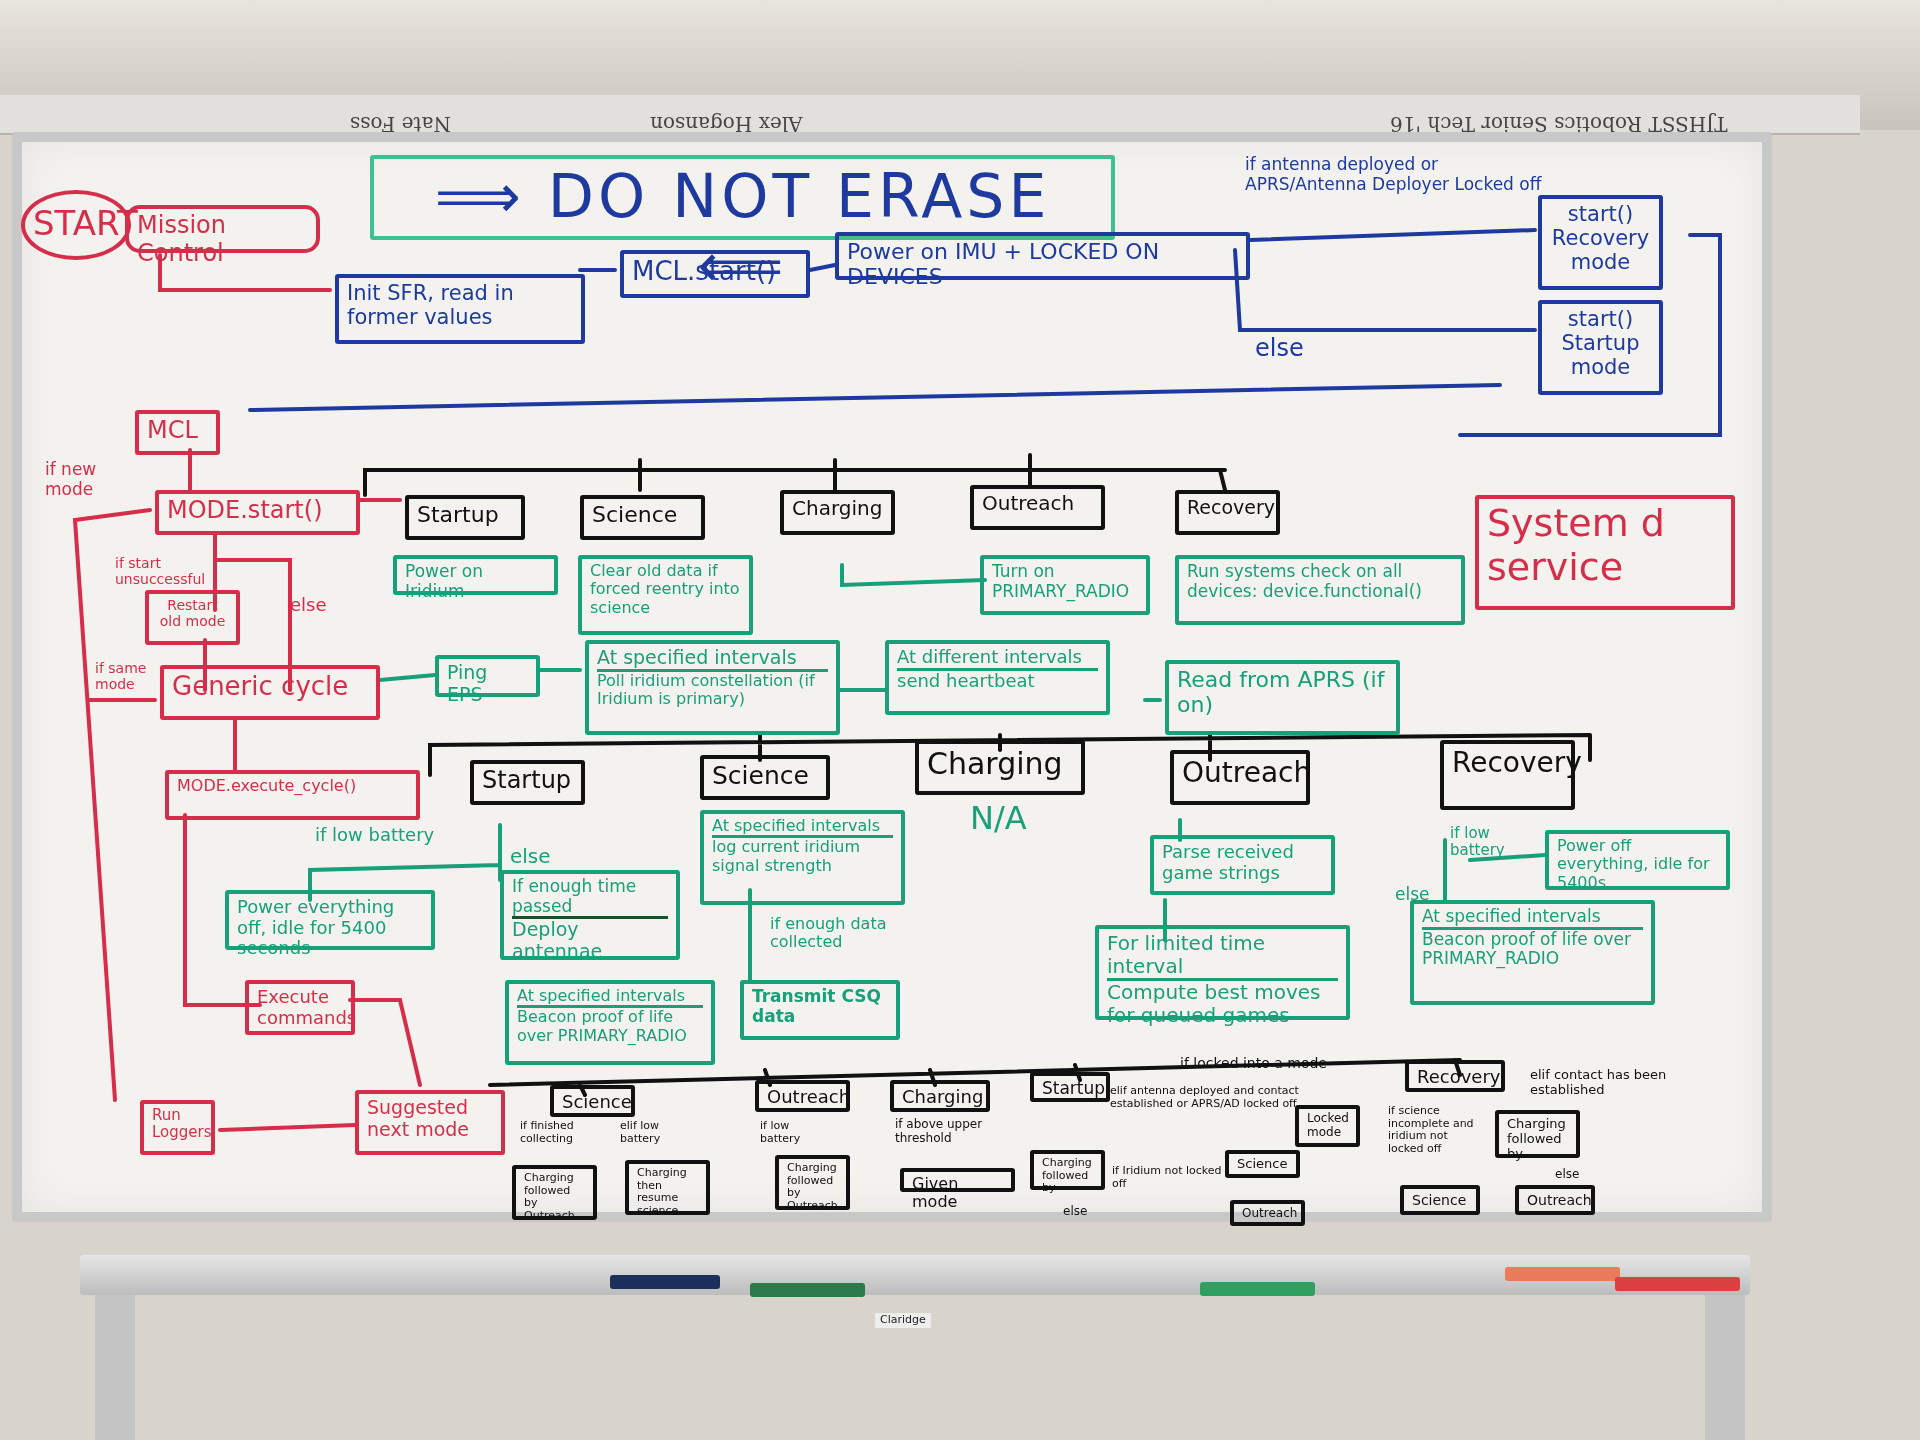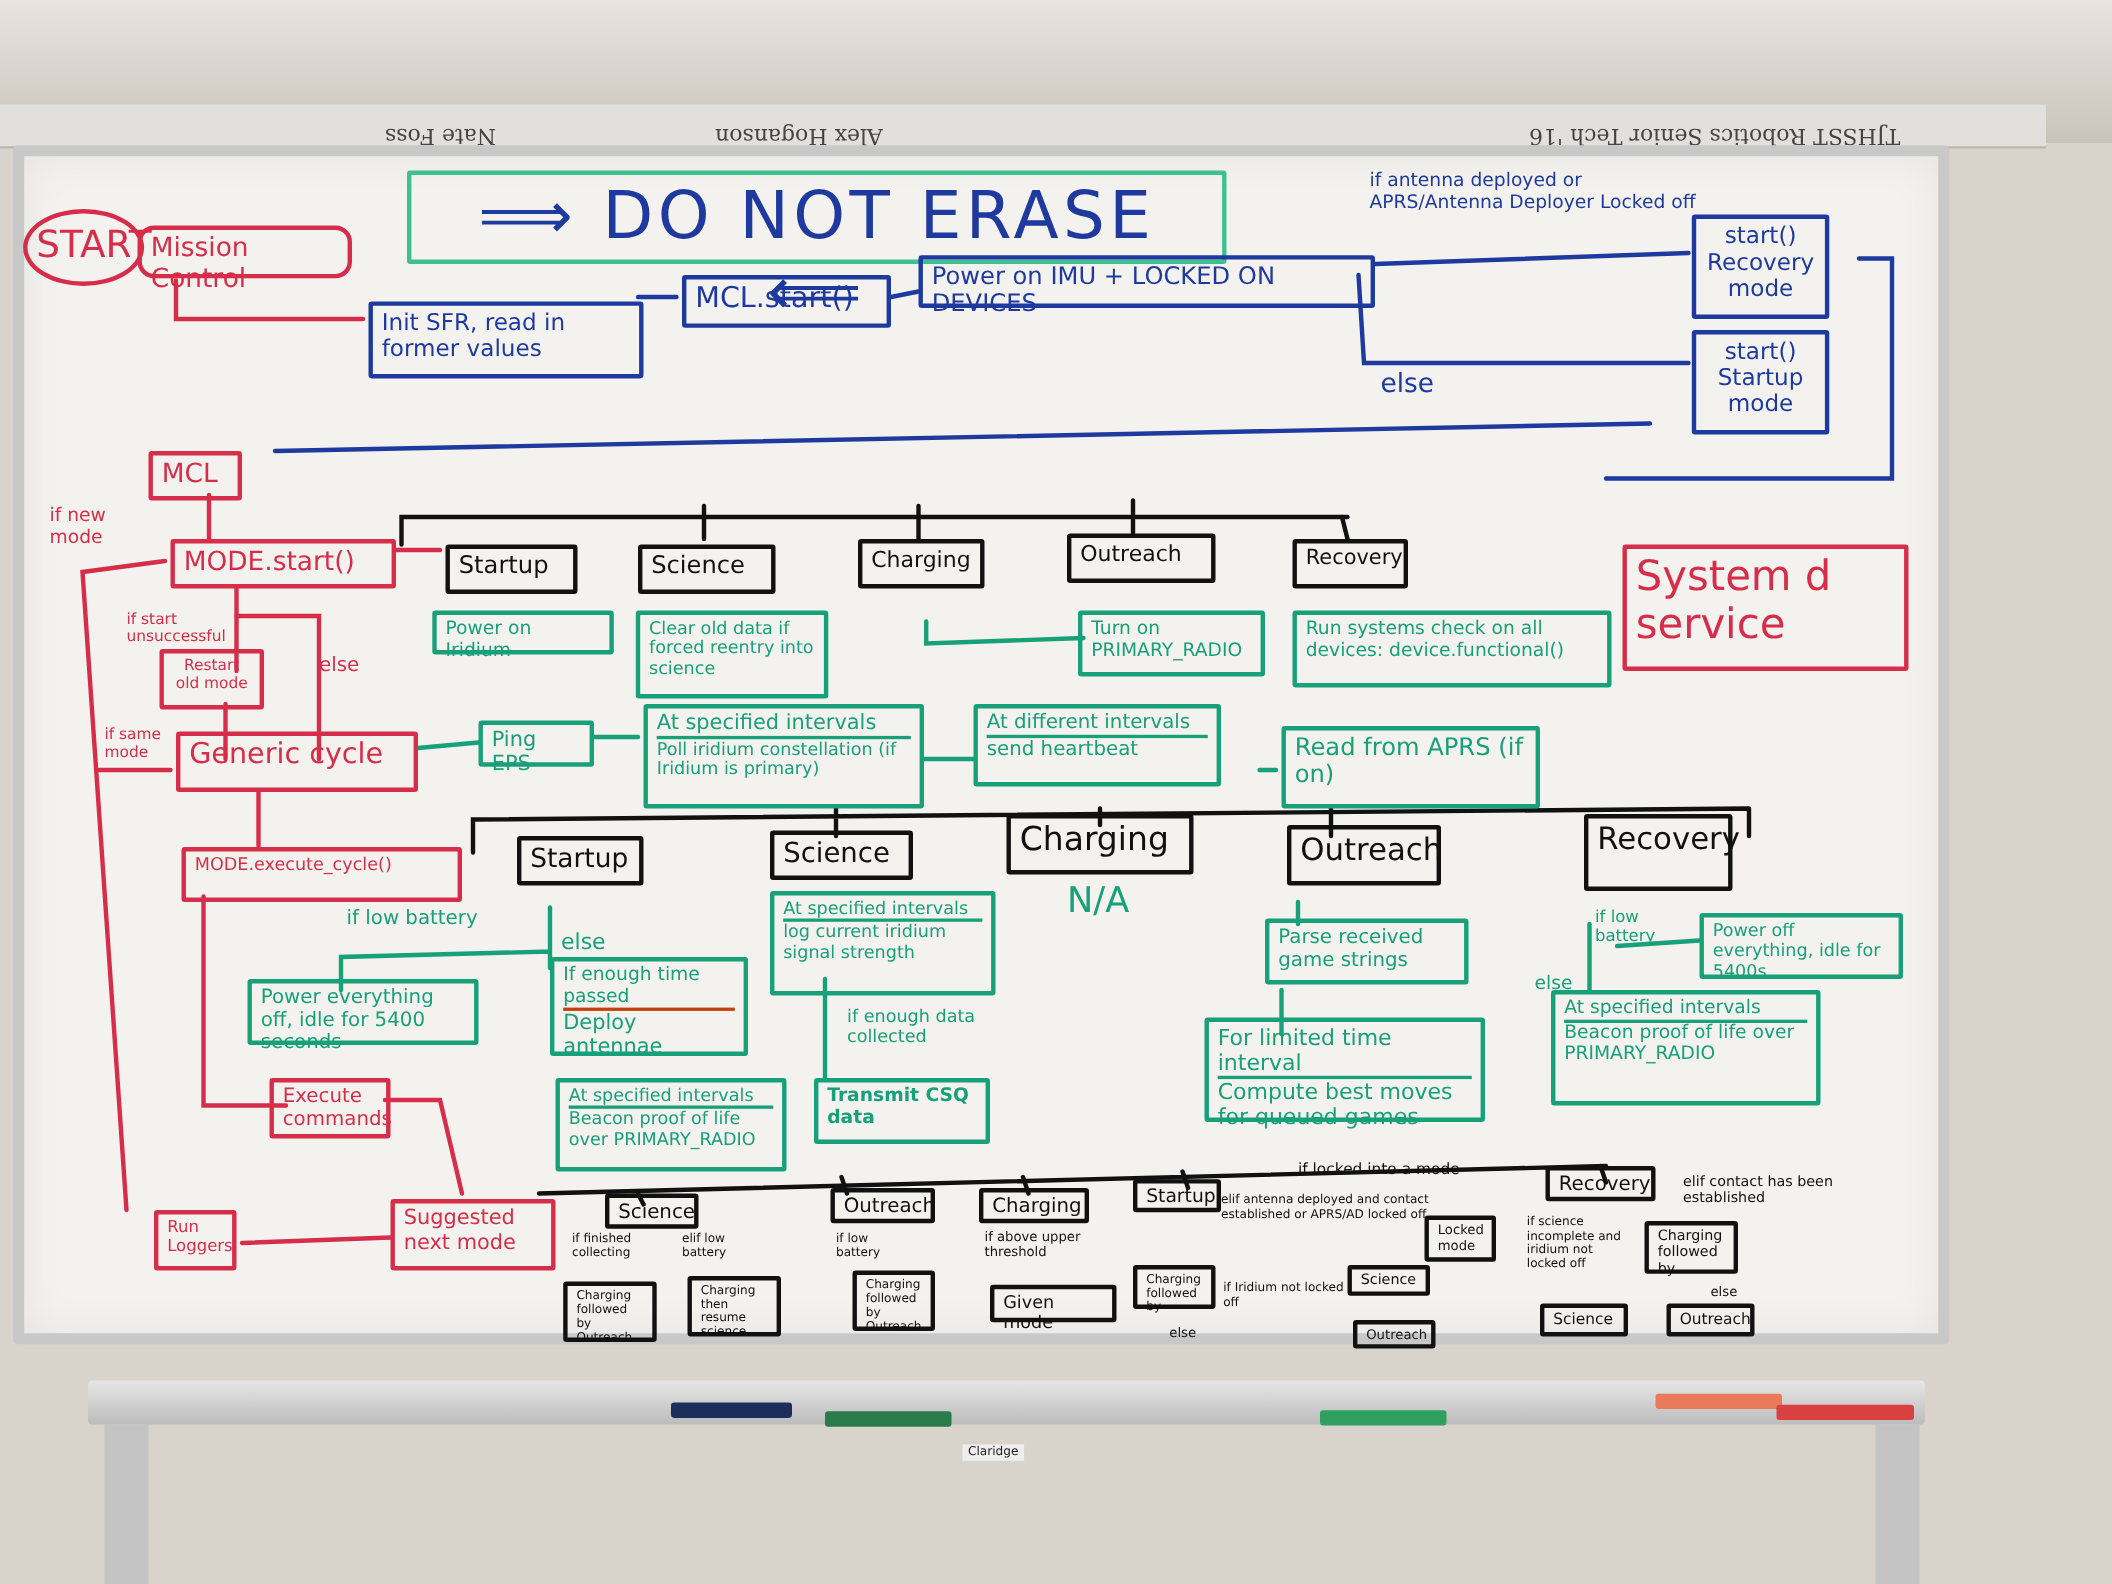--- a/index.html
+++ b/index.html
@@ -120,21 +120,21 @@
 <div class="box black" style="left:700px;top:755px;width:130px;height:45px;font-size:25px;"><span>Science</span></div>
 <div class="box black" style="left:915px;top:740px;width:170px;height:55px;font-size:30px;"><span>Charging</span></div>
 <div class="n green" style="left:970px;top:800px;font-size:32px;">N/A</div>
 <div class="box black" style="left:1170px;top:750px;width:140px;height:55px;font-size:28px;"><span>Outreach</span></div>
 <div class="box black" style="left:1440px;top:740px;width:135px;height:70px;font-size:28px;"><span>Recovery</span></div>
 
 <div class="n green" style="left:315px;top:825px;font-size:18px;">if low battery</div>
 <div class="box green" style="left:225px;top:890px;width:210px;height:60px;font-size:18px;white-space:normal;"><span>Power everything off, idle for 5400 seconds</span></div>
 <div class="n green" style="left:510px;top:845px;font-size:20px;">else</div>
 <div class="box green" style="left:500px;top:870px;width:180px;height:90px;font-size:17px;white-space:normal;">
-  <div style="border-bottom:3px solid #c2410c;">If enough time passed</div>
+  <div style="border-bottom:3px solid #14532d;">If enough time passed</div>
   <div style="font-size:19px;">Deploy antennae</div>
 </div>
 <div class="box green" style="left:505px;top:980px;width:210px;height:85px;font-size:16px;white-space:normal;">
   <div style="border-bottom:3px solid #17a07a;">At specified intervals</div>
   <div>Beacon proof of life over PRIMARY_RADIO</div>
 </div>
 
 <div class="box green" style="left:700px;top:810px;width:205px;height:95px;font-size:16px;white-space:normal;">
   <div style="border-bottom:3px solid #17a07a;">At specified intervals</div>
   <div>log current iridium signal strength</div>
@@ -163,21 +163,21 @@
 <div class="n black" style="left:620px;top:1120px;width:70px;font-size:11px;white-space:normal;">elif low battery</div>
 <div class="box black" style="left:512px;top:1165px;width:85px;height:55px;font-size:11px;white-space:normal;"><span>Charging followed by Outreach</span></div>
 <div class="box black" style="left:625px;top:1160px;width:85px;height:55px;font-size:11px;white-space:normal;"><span>Charging then resume science</span></div>
 
 <div class="box black" style="left:755px;top:1080px;width:95px;height:32px;font-size:18px;"><span>Outreach</span></div>
 <div class="n black" style="left:760px;top:1120px;width:60px;font-size:11px;white-space:normal;">if low battery</div>
 <div class="box black" style="left:775px;top:1155px;width:75px;height:55px;font-size:11px;white-space:normal;"><span>Charging followed by Outreach</span></div>
 
 <div class="box black" style="left:890px;top:1080px;width:100px;height:32px;font-size:18px;"><span>Charging</span></div>
 <div class="n black" style="left:895px;top:1118px;width:95px;font-size:12px;white-space:normal;">if above upper threshold</div>
-<div class="box black" style="left:900px;top:1168px;width:115px;height:34px;font-size:16px;"><span>Given mode</span></div>
+<div class="box black" style="left:900px;top:1168px;width:115px;height:24px;font-size:16px;"><span>Given mode</span></div>
 
 <div class="box black" style="left:1030px;top:1072px;width:80px;height:30px;font-size:17px;"><span>Startup</span></div>
 <div class="n black" style="left:1110px;top:1085px;width:190px;font-size:11px;white-space:normal;">elif antenna deployed and contact established or APRS/AD locked off</div>
 <div class="box black" style="left:1030px;top:1150px;width:75px;height:40px;font-size:11px;white-space:normal;"><span>Charging followed by</span></div>
 <div class="n black" style="left:1112px;top:1165px;width:110px;font-size:11px;white-space:normal;">if Iridium not locked off</div>
 <div class="box black" style="left:1225px;top:1150px;width:75px;height:28px;font-size:13px;"><span>Science</span></div>
 <div class="n black" style="left:1063px;top:1205px;font-size:12px;">else</div>
 <div class="box black" style="left:1230px;top:1200px;width:75px;height:26px;font-size:12px;"><span>Outreach</span></div>
 
 <div class="box black" style="left:1295px;top:1105px;width:65px;height:42px;font-size:12px;white-space:normal;"><span>Locked mode</span></div>

